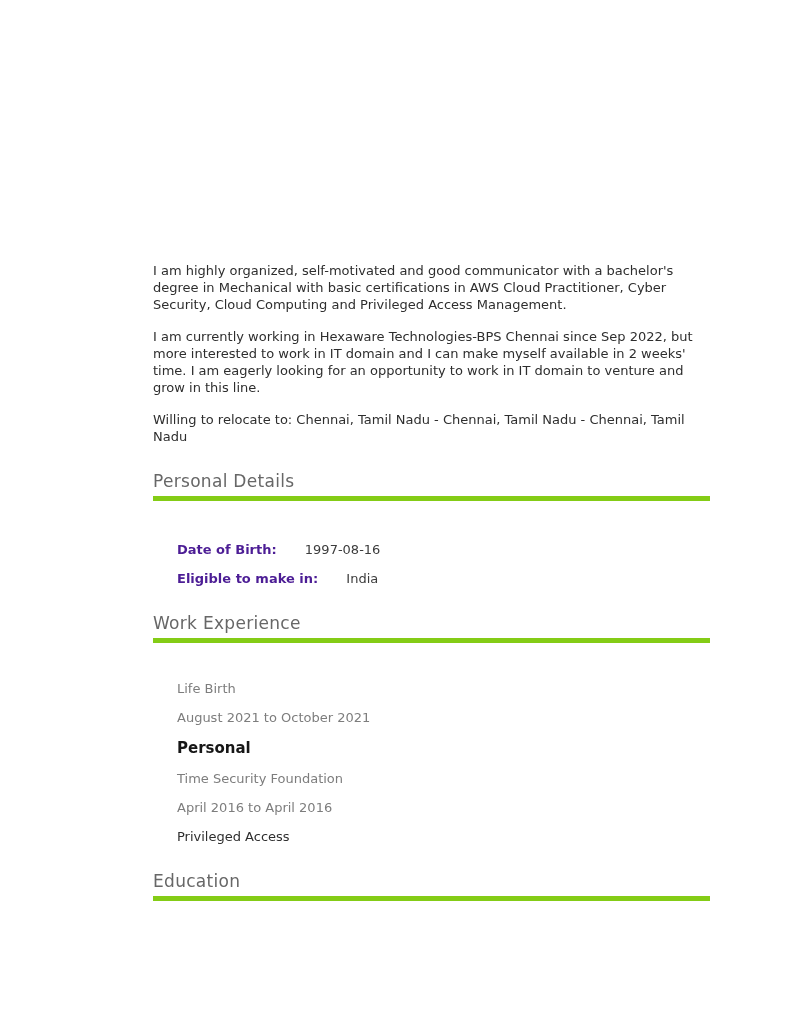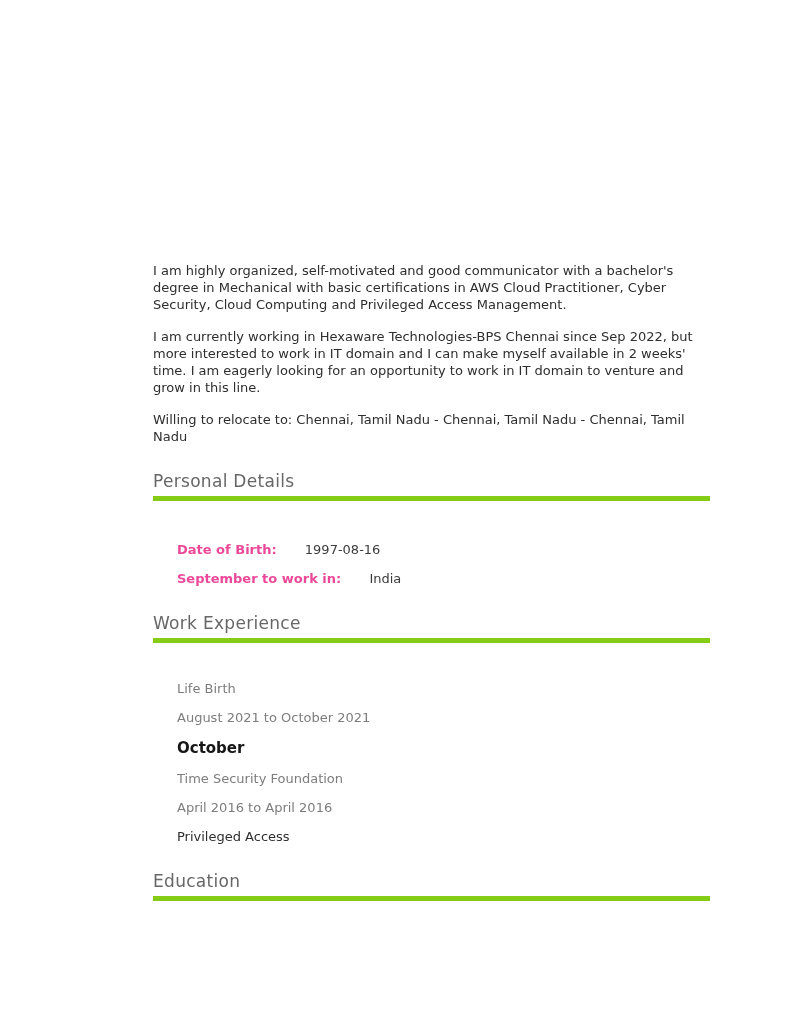--- a/index.html
+++ b/index.html
@@ -31,21 +31,21 @@
     border-bottom: 5px solid #84cc16;
   }
   .section-body { padding-top: 16px; }
   .field-row {
     font-size: 13px;
     line-height: 17px;
     color: #3c3c3c;
   }
   .field-label {
     font-weight: bold;
-    color: #ec4899;
+    color: #4c1d95;
   }
   .entry { margin-bottom: 13px; }
   .entry-title {
     font-size: 15px;
     font-weight: bold;
     color: #161616;
     line-height: 19px;
   }
   .entry-muted {
     font-size: 13px;
@@ -76,33 +76,33 @@
     <p class="para">I am currently working in Hexaware Technologies-BPS Chennai since Sep 2022, but more interested to work in IT domain and I can make myself available in 2 weeks' time. I am eagerly looking for an opportunity to work in IT domain to venture and grow in this line.</p>
     <p class="para">Willing to relocate to: Chennai, Tamil Nadu - Chennai, Tamil Nadu - Chennai, Tamil Nadu</p>
 
     <h2 class="section-title">Personal Details</h2>
     <div class="section-body">
       <div class="field-row">
         <span class="field-label">Date of Birth:</span>
         <span>1997-08-16</span>
       </div>
       <div class="field-row">
-        <span class="field-label">September to work in:</span>
+        <span class="field-label">Eligible to make in:</span>
         <span>India</span>
       </div>
     </div>
 
     <h2 class="section-title">Work Experience</h2>
     <div class="work-body">
       <div class="entry">
         <div class="entry-muted">Life Birth</div>
         <div class="entry-muted">August 2021 to October 2021</div>
       </div>
       <div class="entry">
-        <div class="entry-title">October</div>
+        <div class="entry-title">Personal</div>
         <div class="entry-muted">Time Security Foundation</div>
         <div class="entry-muted">April 2016 to April 2016</div>
         <div class="entry-desc">Privileged Access</div>
       </div>
     </div>
 
     <h2 class="section-title">Education</h2>
 
   </div>
 </div>

